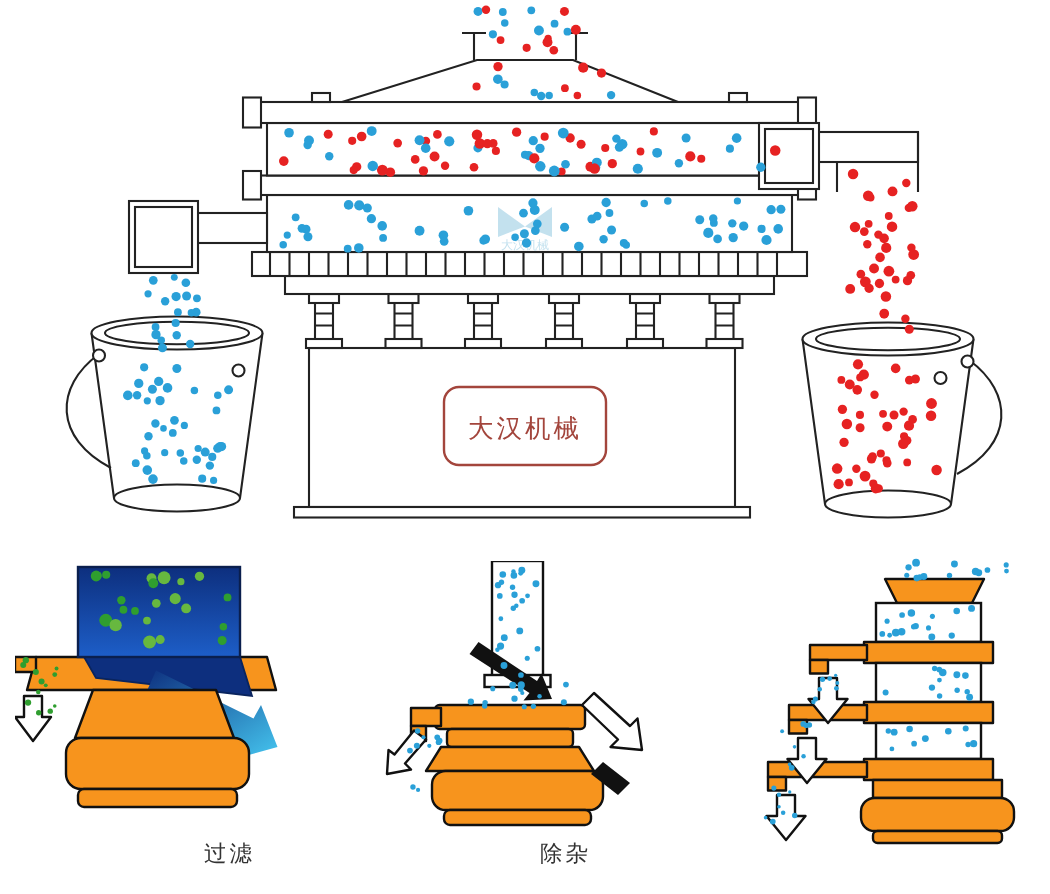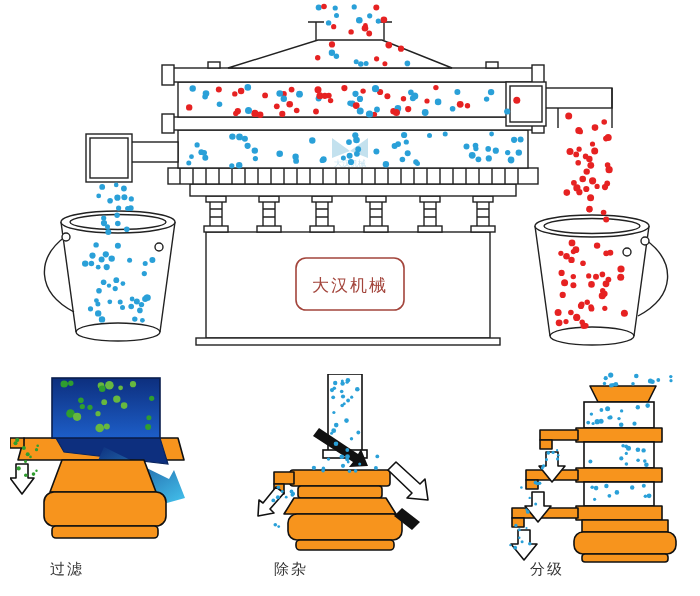--- a/index.html
+++ b/index.html
@@ -4,21 +4,21 @@
 <style>
   html,body{margin:0;padding:0;background:#fff;}
   .stage{position:relative;width:700px;height:596px;background:#fff;overflow:hidden;
          font-family:"DejaVu Sans",sans-serif;}
   .stage svg{position:absolute;}
   .ln{stroke:#222;stroke-width:1.4;fill:none;}
   .wh{fill:#fff;stroke:#222;stroke-width:1.4;}
   .wh2{fill:#fff;stroke:#111;stroke-width:1.6;}
   .orange{fill:var(--orange);stroke:#111;stroke-width:1.6;stroke-linejoin:round;}
   .outline-arrow{fill:#fff;stroke:#111;stroke-width:1.6;stroke-linejoin:round;}
-  .label{position:absolute;top:560px;width:120px;text-align:left;font-size:15px;
+  .label{position:absolute;top:560px;width:120px;text-align:right;font-size:15px;
          letter-spacing:2px;color:var(--label_text);}
 </style>
 </head>
 <body>
 
 <div class="stage">
 
   <svg id="mainSvg" style="left:0;top:0" width="700" height="372" viewBox="0 0 700 372">
 
     <g>
@@ -640,15 +640,14 @@
         <circle cx="26.4" cy="173.1" r="1.2" fill="var(--blue_particle)"></circle>
         <circle cx="35.3" cy="157.8" r="1.5" fill="var(--blue_particle)"></circle>
         <circle cx="31.9" cy="153.4" r="1.7" fill="var(--blue_particle)"></circle>
         <circle cx="38.1" cy="169.8" r="1.5" fill="var(--blue_particle)"></circle>
         <circle cx="35.3" cy="165.8" r="1.2" fill="var(--blue_particle)"></circle>
       </g>
   </svg>
 
   <div class="label" style="left:50px">过滤</div>
   <div class="label" style="left:274px">除杂</div>
-  <div class="label" style="left:530px">分级</div>
 
 </div>
 
 </body></html>

